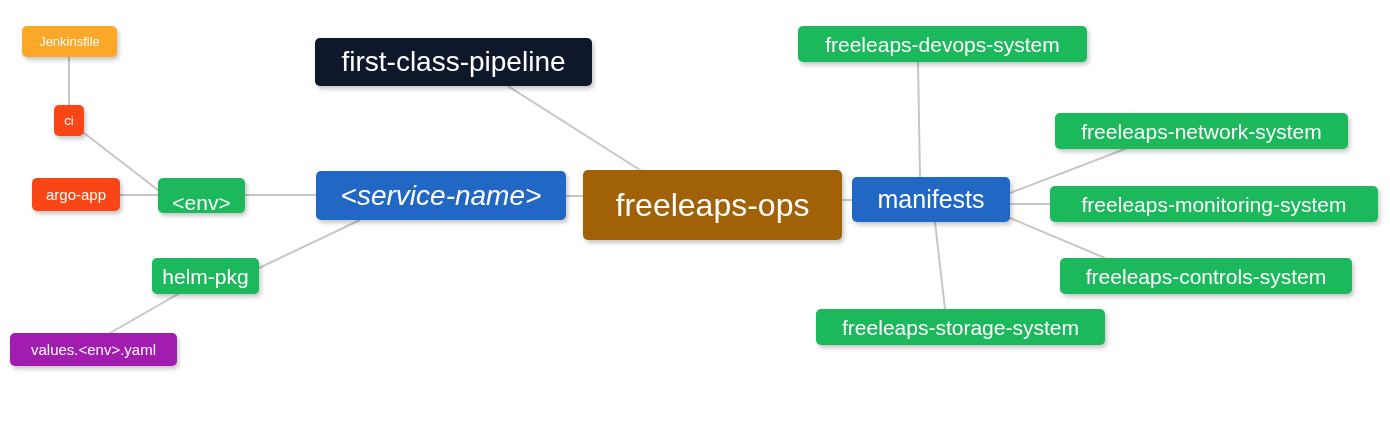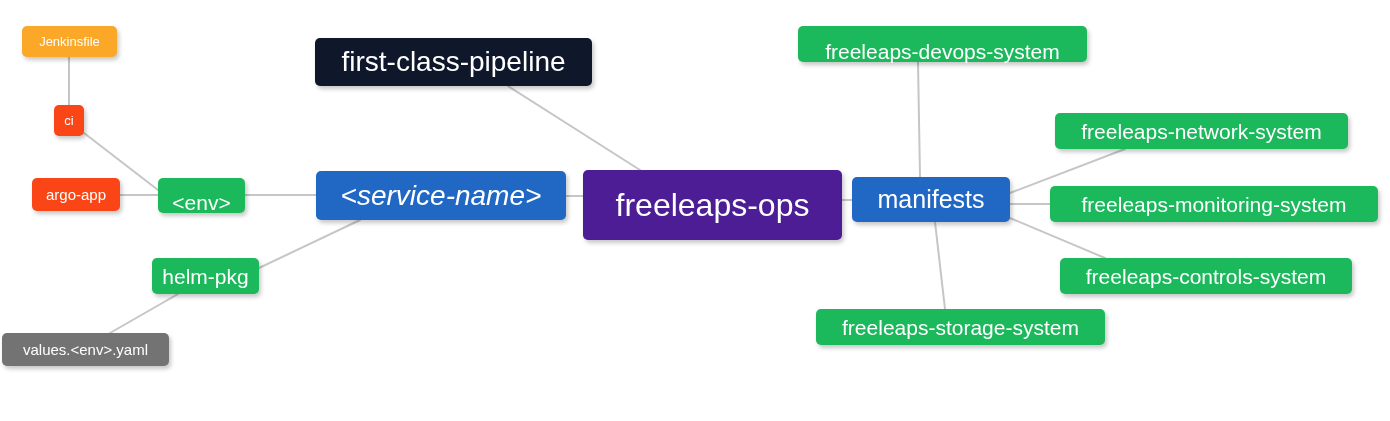--- a/index.html
+++ b/index.html
@@ -76,36 +76,36 @@
       </div>
       <div class="node" style="left: 32px; top: 178px; width: 88px; height: 33px; background: rgb(250, 70, 22); font-size: 15px;">
         <span class="node-label">argo-app</span>
       </div>
       <div class="node" style="left: 158px; top: 178px; width: 87px; height: 35px; background: rgb(28, 184, 92); font-size: 21px; align-items: flex-end;">
         <span class="node-label">&lt;env&gt;</span>
       </div>
       <div class="node" style="left: 152px; top: 258px; width: 107px; height: 36px; background: rgb(28, 184, 92); font-size: 21px;">
         <span class="node-label">helm-pkg</span>
       </div>
-      <div class="node" style="left: 2px; top: 333px; width: 167px; height: 33px; background: #737373; font-size: 15px;">
+      <div class="node" style="left: 10px; top: 333px; width: 167px; height: 33px; background: #a21caf; font-size: 15px;">
         <span class="node-label">values.&lt;env&gt;.yaml</span>
       </div>
       <div class="node" style="left: 315px; top: 38px; width: 277px; height: 48px; background: #0f172a; font-size: 28px;">
         <span class="node-label">first-class-pipeline</span>
       </div>
       <div class="node" style="left: 316px; top: 171px; width: 250px; height: 49px; background: rgb(33, 103, 196); font-size: 28px; font-style: italic;">
         <span class="node-label">&lt;service-name&gt;</span>
       </div>
-      <div class="node" style="left: 583px; top: 170px; width: 259px; height: 70px; background: #4c1d95; font-size: 32px;">
+      <div class="node" style="left: 583px; top: 170px; width: 259px; height: 70px; background: #a16207; font-size: 32px;">
         <span class="node-label">freeleaps-ops</span>
       </div>
       <div class="node" style="left: 852px; top: 177px; width: 158px; height: 45px; background: rgb(33, 103, 196); font-size: 25px;">
         <span class="node-label">manifests</span>
       </div>
-      <div class="node" style="left: 798px; top: 26px; width: 289px; height: 36px; background: rgb(28, 184, 92); font-size: 21px; align-items: flex-end;">
+      <div class="node" style="left: 798px; top: 26px; width: 289px; height: 36px; background: rgb(28, 184, 92); font-size: 21px;">
         <span class="node-label">freeleaps-devops-system</span>
       </div>
       <div class="node" style="left: 1055px; top: 113px; width: 293px; height: 36px; background: rgb(28, 184, 92); font-size: 21px;">
         <span class="node-label">freeleaps-network-system</span>
       </div>
       <div class="node" style="left: 1050px; top: 186px; width: 328px; height: 36px; background: rgb(28, 184, 92); font-size: 21px;">
         <span class="node-label">freeleaps-monitoring-system</span>
       </div>
       <div class="node" style="left: 1060px; top: 258px; width: 292px; height: 36px; background: rgb(28, 184, 92); font-size: 21px;">
         <span class="node-label">freeleaps-controls-system</span>

